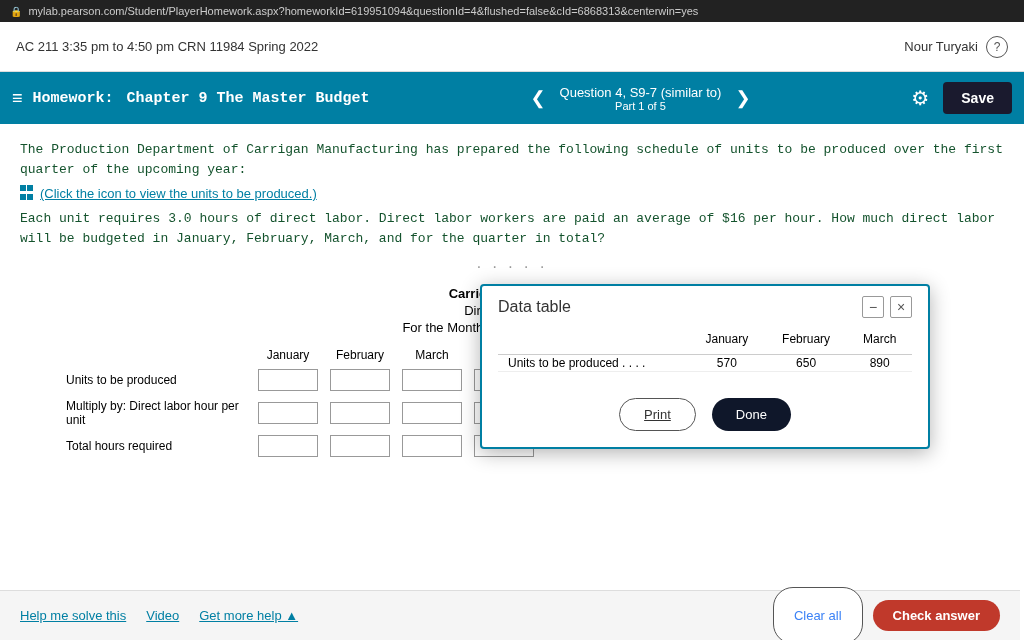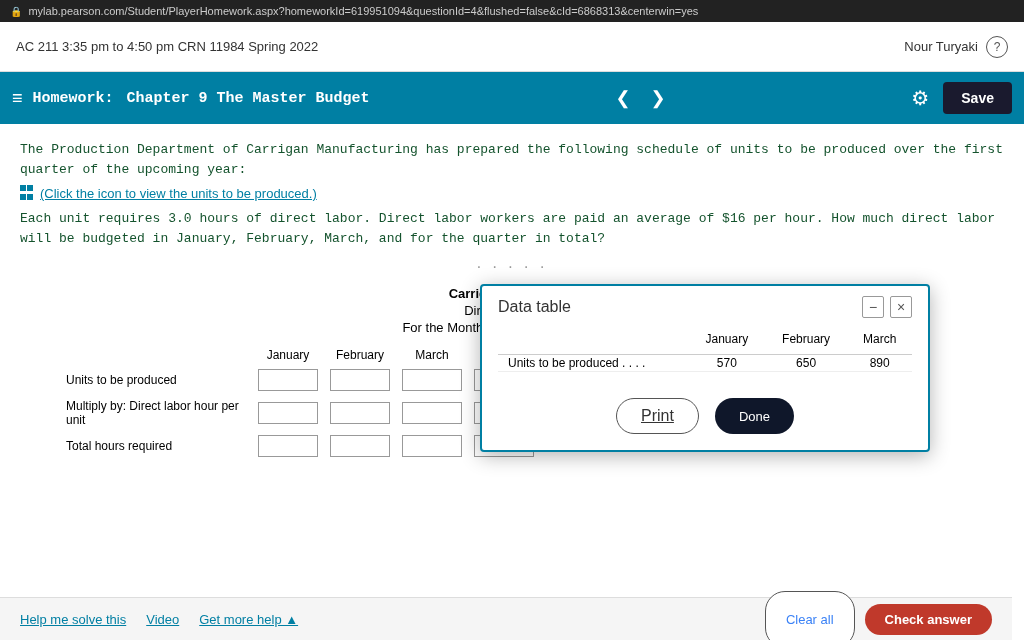--- a/index.html
+++ b/index.html
@@ -128,48 +128,48 @@
       display: flex;
       justify-content: center;
       gap: 16px;
       padding: 10px 16px 16px;
     }
     .print-btn {
       background: #fff;
       border: 1.5px solid #555;
       border-radius: 20px;
       padding: 8px 24px;
-      font-size: 16px;
+      font-size: 13px;
       cursor: pointer;
       color: #333;
       text-decoration: underline;
     }
     .done-btn {
       background: #0f172a;
       border: none;
       border-radius: 20px;
       padding: 8px 24px;
       font-size: 13px;
       cursor: pointer;
       color: #fff;
     }
 
     
     .bottom-bar {
       position: fixed;
       bottom: 0;
       left: 0;
-      right: 12px;
+      right: 4px;
       background: #f5f5f5;
       border-top: 1px solid #ddd;
       padding: 10px 20px;
       display: flex;
       justify-content: space-between;
       align-items: center;
-      height: 43px;
+      height: 50px;
     }
     .bottom-left { display: flex; align-items: center; gap: 20px; }
     .bottom-link { color: #007fa3; text-decoration: underline; cursor: pointer; font-size: 13px; }
     .bottom-right { display: flex; align-items: center; gap: 10px; }
     .clear-all-btn {
       background: #fff;
       border: 1.5px solid #555;
       border-radius: 20px;
       padding: 20px 20px;
       font-size: 13px;
@@ -208,20 +208,24 @@
 <div class="nav-bar">
   <div class="nav-left">
     <span class="hamburger">≡</span>
     <span class="homework-title">
       <span>Homework:</span>
       <span style="font-weight:bold; margin-left:4px;">Chapter 9 The Master Budget</span>
     </span>
   </div>
   <div class="nav-center">
     <button class="nav-arrow">❮</button>
+    <div>
+      <div class="question-label">Question 4, S9-7 (similar to)</div>
+      <div class="part-label">Part 1 of 5</div>
+    </div>
     <button class="nav-arrow">❯</button>
   </div>
   <div class="nav-right">
     <button class="gear-btn">⚙</button>
     <button class="save-btn">Save</button>
   </div>
 </div>
 
 <div class="main-content">
   <p class="question-text">The Production Department of Carrigan Manufacturing has prepared the following schedule of units to be produced over the first quarter of the upcoming year:</p>

